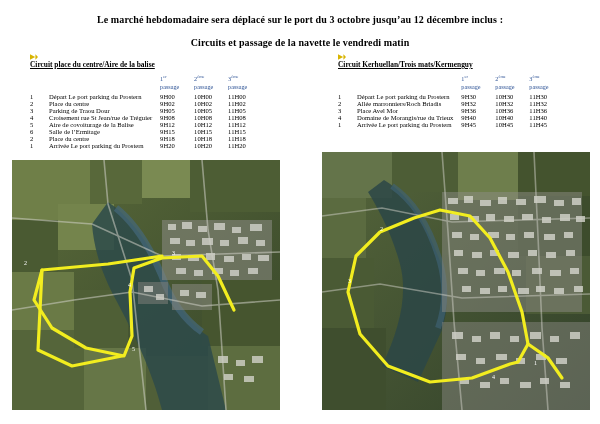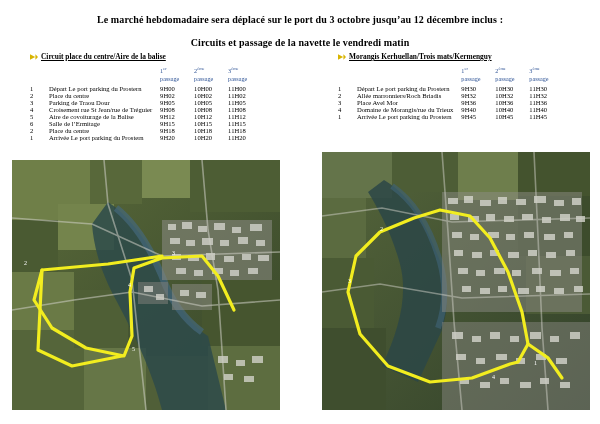--- a/index.html
+++ b/index.html
@@ -48,20 +48,21 @@
   .col.left { left: 30px; width: 255px; }
   .col.right { left: 338px; width: 250px; }
 
   .circuit-head {
     display: flex;
     align-items: flex-start;
     font-size: 7.4px;
     font-weight: bold;
     text-decoration: underline;
     white-space: nowrap;
+    flex-direction: column;
   }
   .arrow-icon {
     color: #d8b400;
     font-size: 8px;
     margin-right: 3px;
     line-height: 1;
     position: relative;
     top: 1px;
     text-decoration: none;
   }
@@ -236,21 +237,21 @@
       </table>
     </div>
 
     <div class="col right">
       <div class="circuit-head">
         <span class="arrow-icon">
           <svg width="8" height="8" viewBox="0 0 8 8">
               <path d="M0 1.2 L5.2 4 L0 6.8 Z M5.4 1.2 L8 4 L5.4 6.8 Z" fill="#d8b400"></path>
             </svg>
         </span>
-        <span>Morangis Kerhuellan/Trois mats/Kermenguy</span>
+        <span>Circuit Kerhuellan/Trois mats/Kermenguy</span>
       </div>
 
       <table class="sched">
         <tbody>
           <tr class="hdr-row">
             <td class="num-cell"></td>
             <td class="stop-cell"></td>
             <td class="time-cell hdr-sup">1<sup>er</sup></td>
             <td class="time-cell hdr-sup">2<sup>ème</sup></td>
             <td class="time-cell hdr-sup">3<sup>ème</sup></td>

